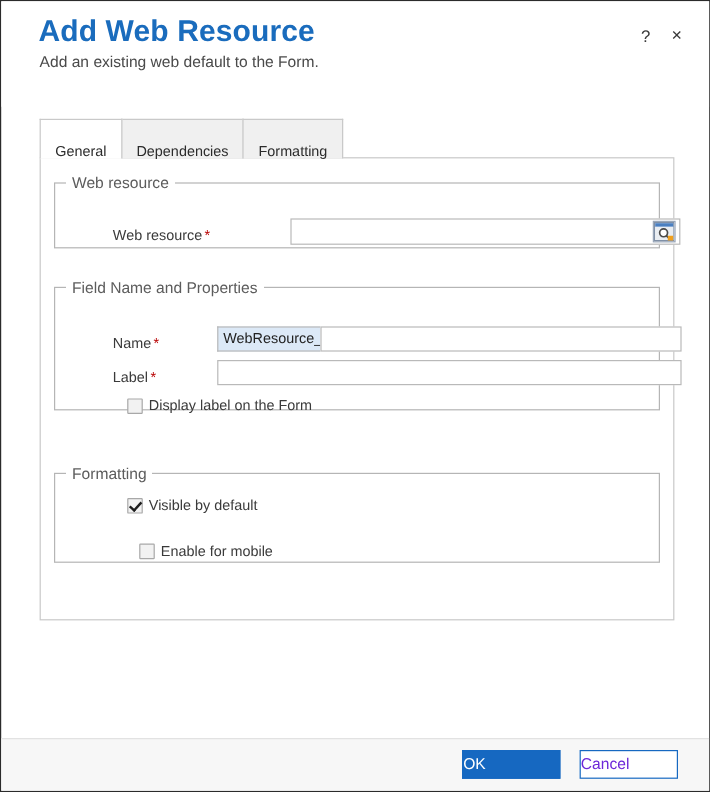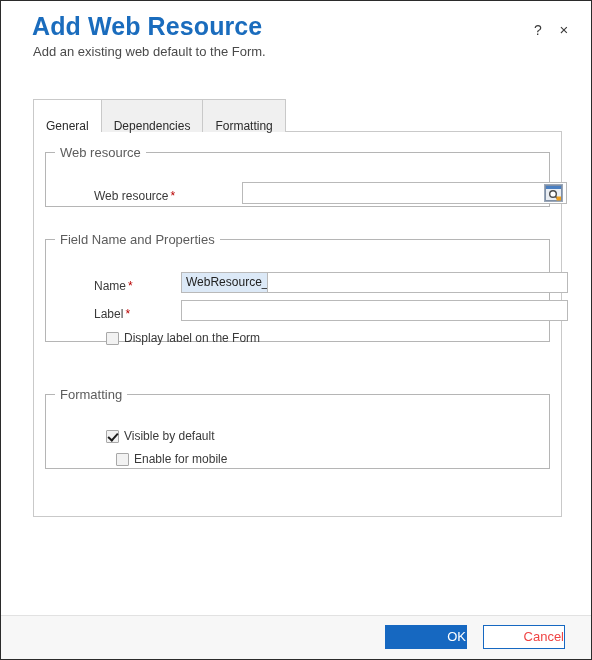--- a/index.html
+++ b/index.html
@@ -227,57 +227,57 @@
     border-width: 0 2px 2px 0;
     transform: rotate(42deg);
   }
   .cb-text {
     margin-left: 5px;
     font-size: 12px;
     color: #3a3a3a;
     white-space: nowrap;
   }
   #cb-display-label { left: 60px; top: 84px; }
-  #cb-visible       { left: 60px; top: 27px; }
+  #cb-visible       { left: 60px; top: 12px; }
   #cb-mobile        { left: 70px; top: 50px; }
 
   
   .footer {
     position: absolute;
     left: 0; right: 0; bottom: 0;
     height: 43px;
     background: #f7f7f7;
     border-top: 1px solid #e2e2e2;
   }
   .btn {
     position: absolute;
     top: 9px;
     box-sizing: border-box;
     height: 24px;
     width: 82px;
     font-family: "Liberation Sans", sans-serif;
     font-size: 13px;
     line-height: 22px;
-    text-align: right;
+    text-align: left;
     cursor: pointer;
     padding: 0;
     user-select: none;
   }
   #btn-ok {
     right: 124px;
     background: #1668c1;
     border: 1px solid #1668c1;
     color: #ffffff;
   }
   #btn-cancel {
     right: 26px;
     width: 82px;
     background: #ffffff;
     border: 1px solid #1668c1;
-    color: #ef4444;
+    color: #6d28d9;
   }
 </style>
 </head>
 <body>
 
 <div class="window">
 
   <div class="header">
     <div class="dlg-title">Add Web Resource</div>
     <div class="dlg-subtitle">Add an existing web default to the Form.</div>

